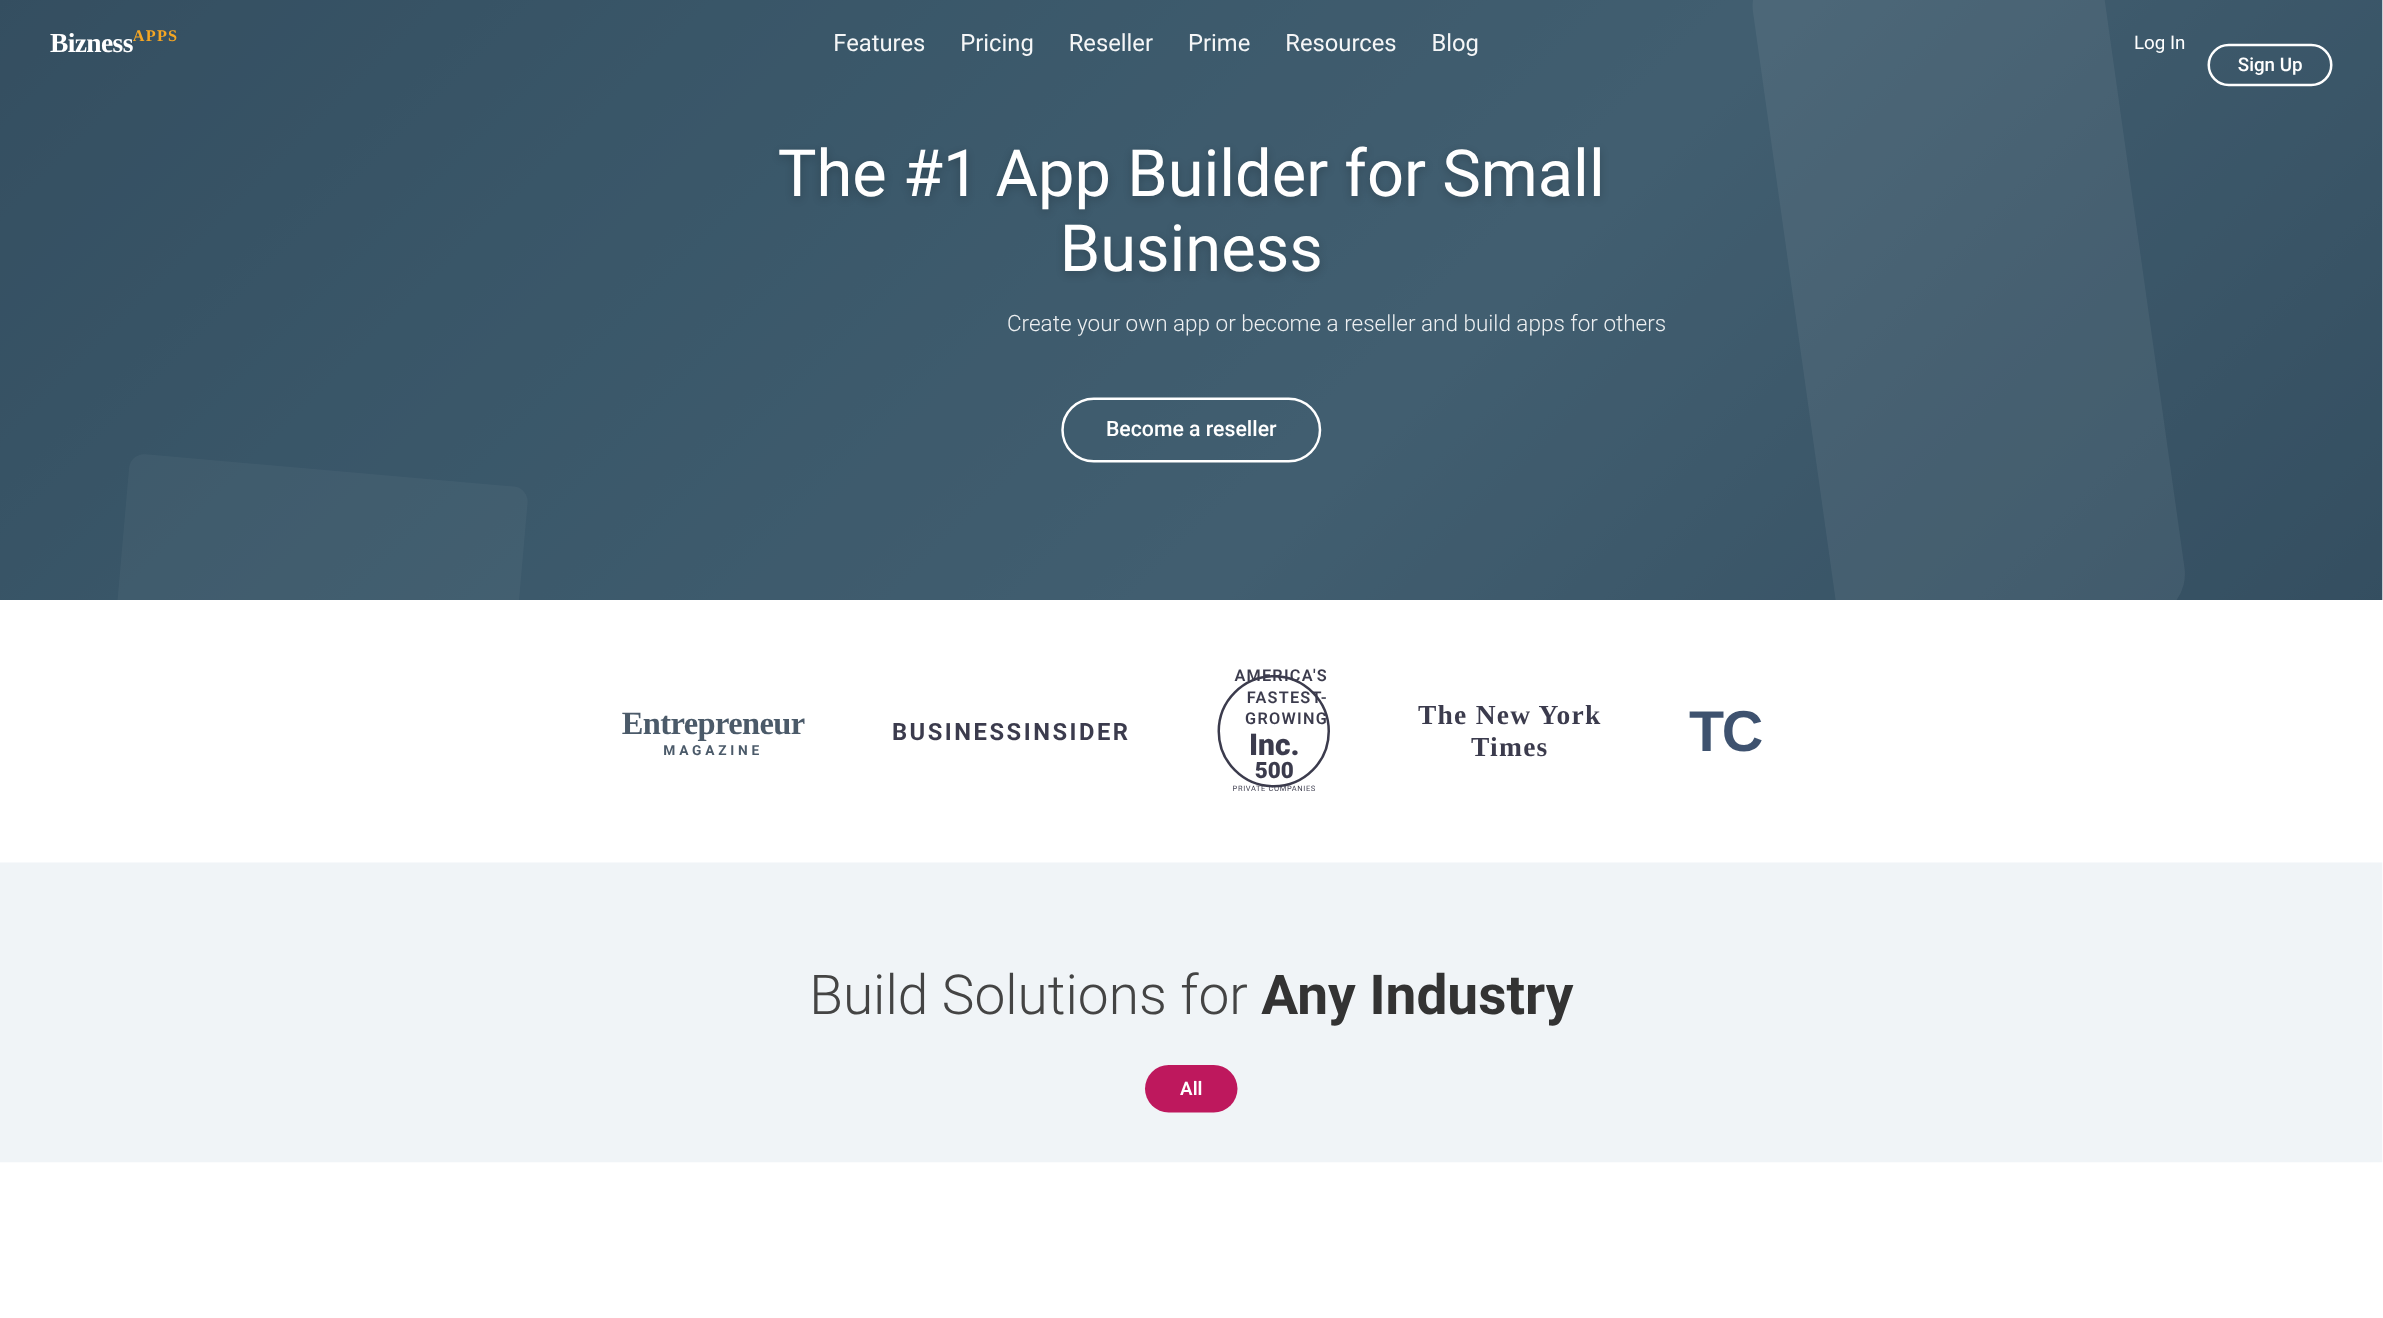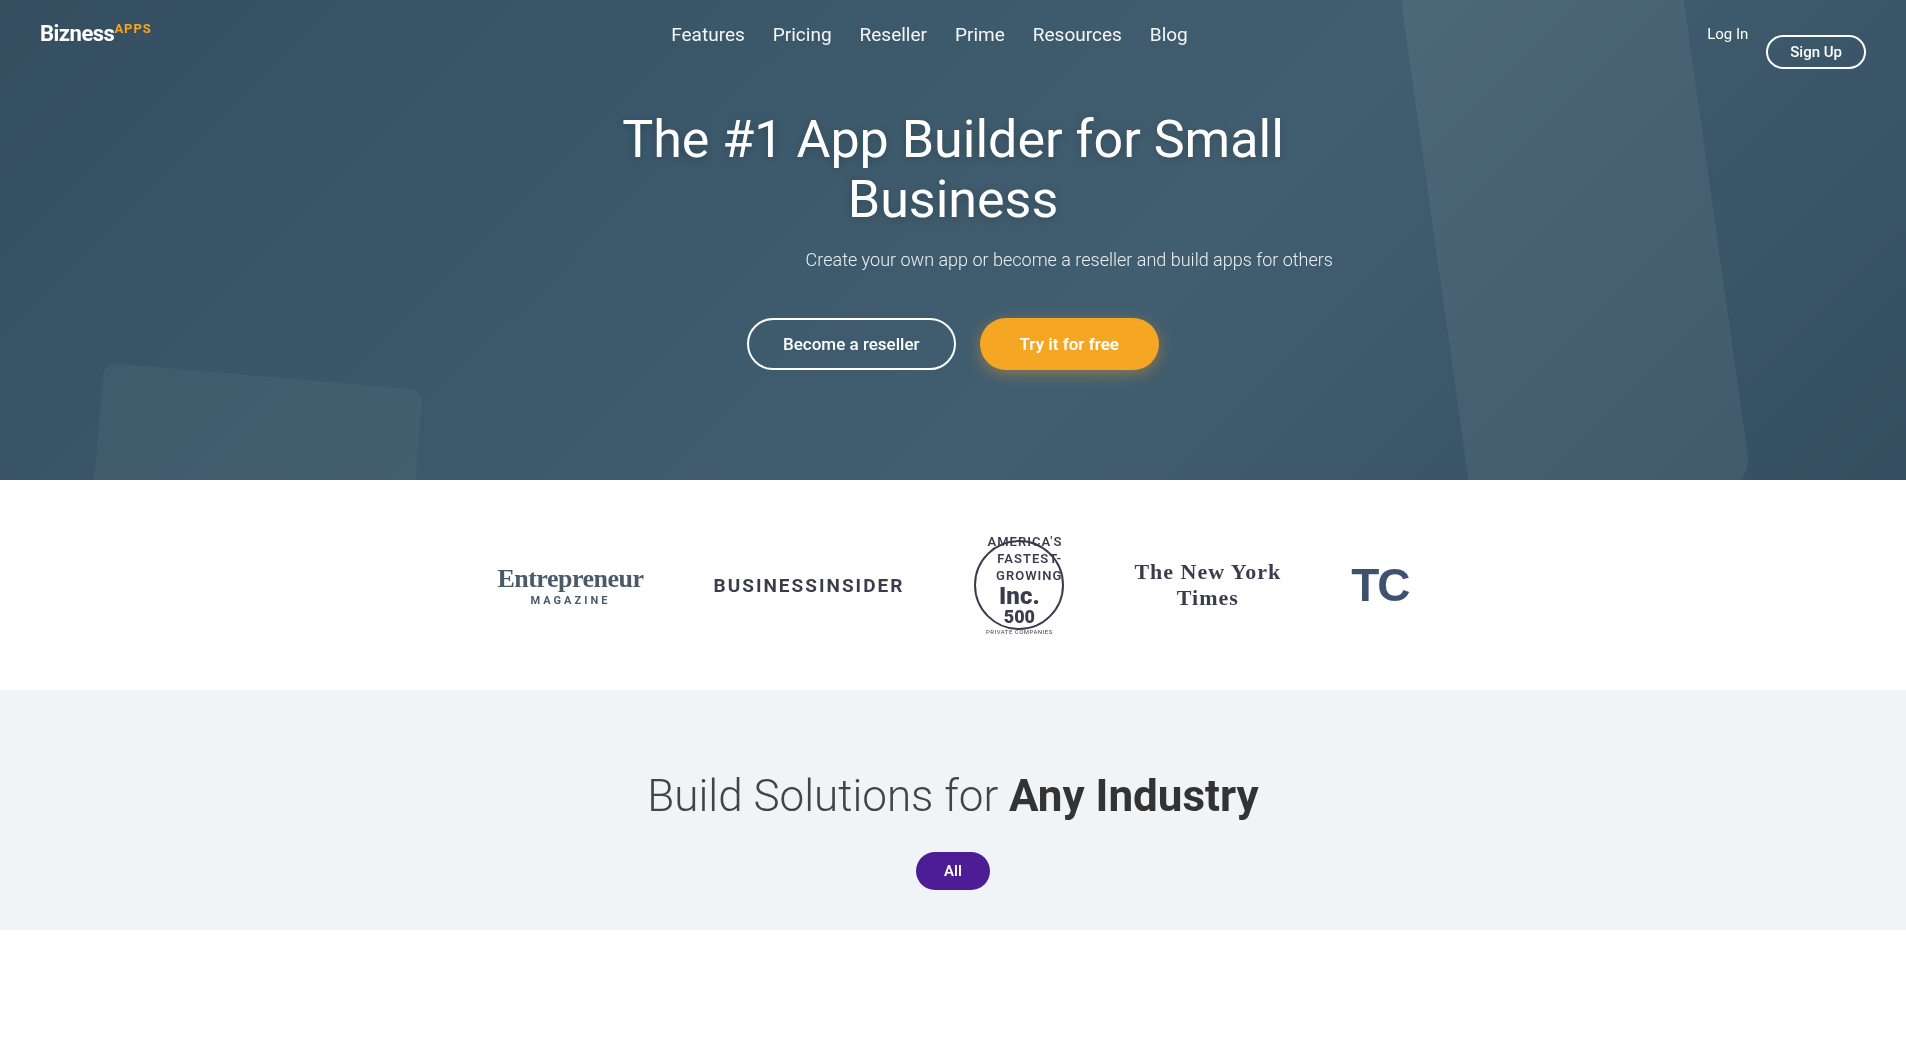--- a/index.html
+++ b/index.html
@@ -18,20 +18,21 @@
       display: flex;
       align-items: center;
       justify-content: space-between;
       padding: 0 40px;
       height: 68px;
     }
 
     .nav-logo {
       display: flex;
       align-items: center;
+      font-family: Liberation Serif, serif;
     }
 
     .logo-text {
       font-size: 22px;
       font-weight: 700;
       color: #fff;
       letter-spacing: -0.5px;
     }
 
     .logo-text .apps-part {
@@ -336,21 +337,21 @@
       color: #333;
     }
 
     .build-sub-row {
       display: flex;
       justify-content: center;
       margin-top: 30px;
     }
 
     .build-tab-active {
-      background: #4c1d95;
+      background: #be185d;
       color: #fff;
       padding: 10px 28px;
       border-radius: 30px;
       font-size: 15px;
       font-weight: 600;
       cursor: pointer;
     }
   </style>
 </head>
 <body>
@@ -392,21 +393,20 @@
 <section class="hero">
   <div class="hero-bg-overlay"></div>
   <div class="hero-bg-shape"></div>
   <div class="hero-bg-shape2"></div>
 
   <div class="hero-content">
     <h1 class="hero-title">The #1 App Builder for Small Business</h1>
     <p class="hero-subtitle">Create your own app or become a reseller and build apps for others</p>
     <div class="hero-buttons">
       <a href="#" class="btn-reseller">Become a reseller</a>
-      <a href="#" class="btn-try">Try it for free</a>
     </div>
   </div>
 </section>
 
 <section class="press-section">
 
   <div class="press-logo logo-entrepreneur">
     <div class="main-word">Entrepreneur</div>
     <div class="sub-word">Magazine</div>
   </div>

